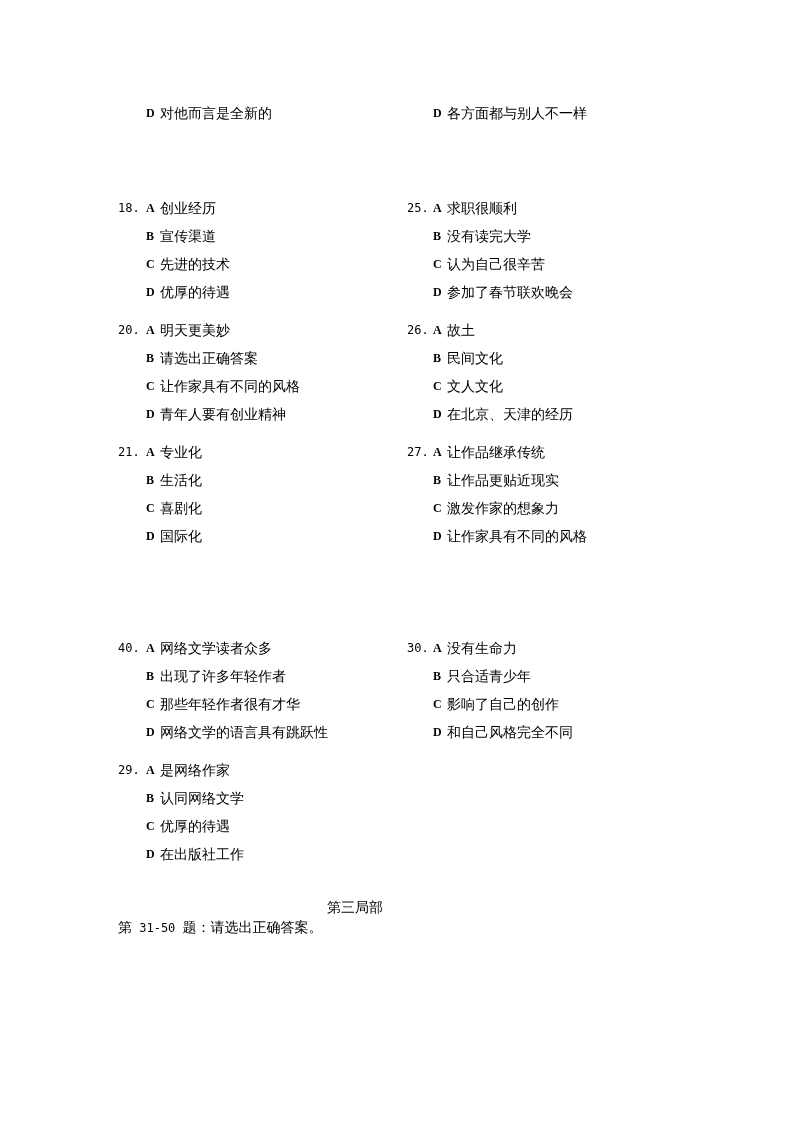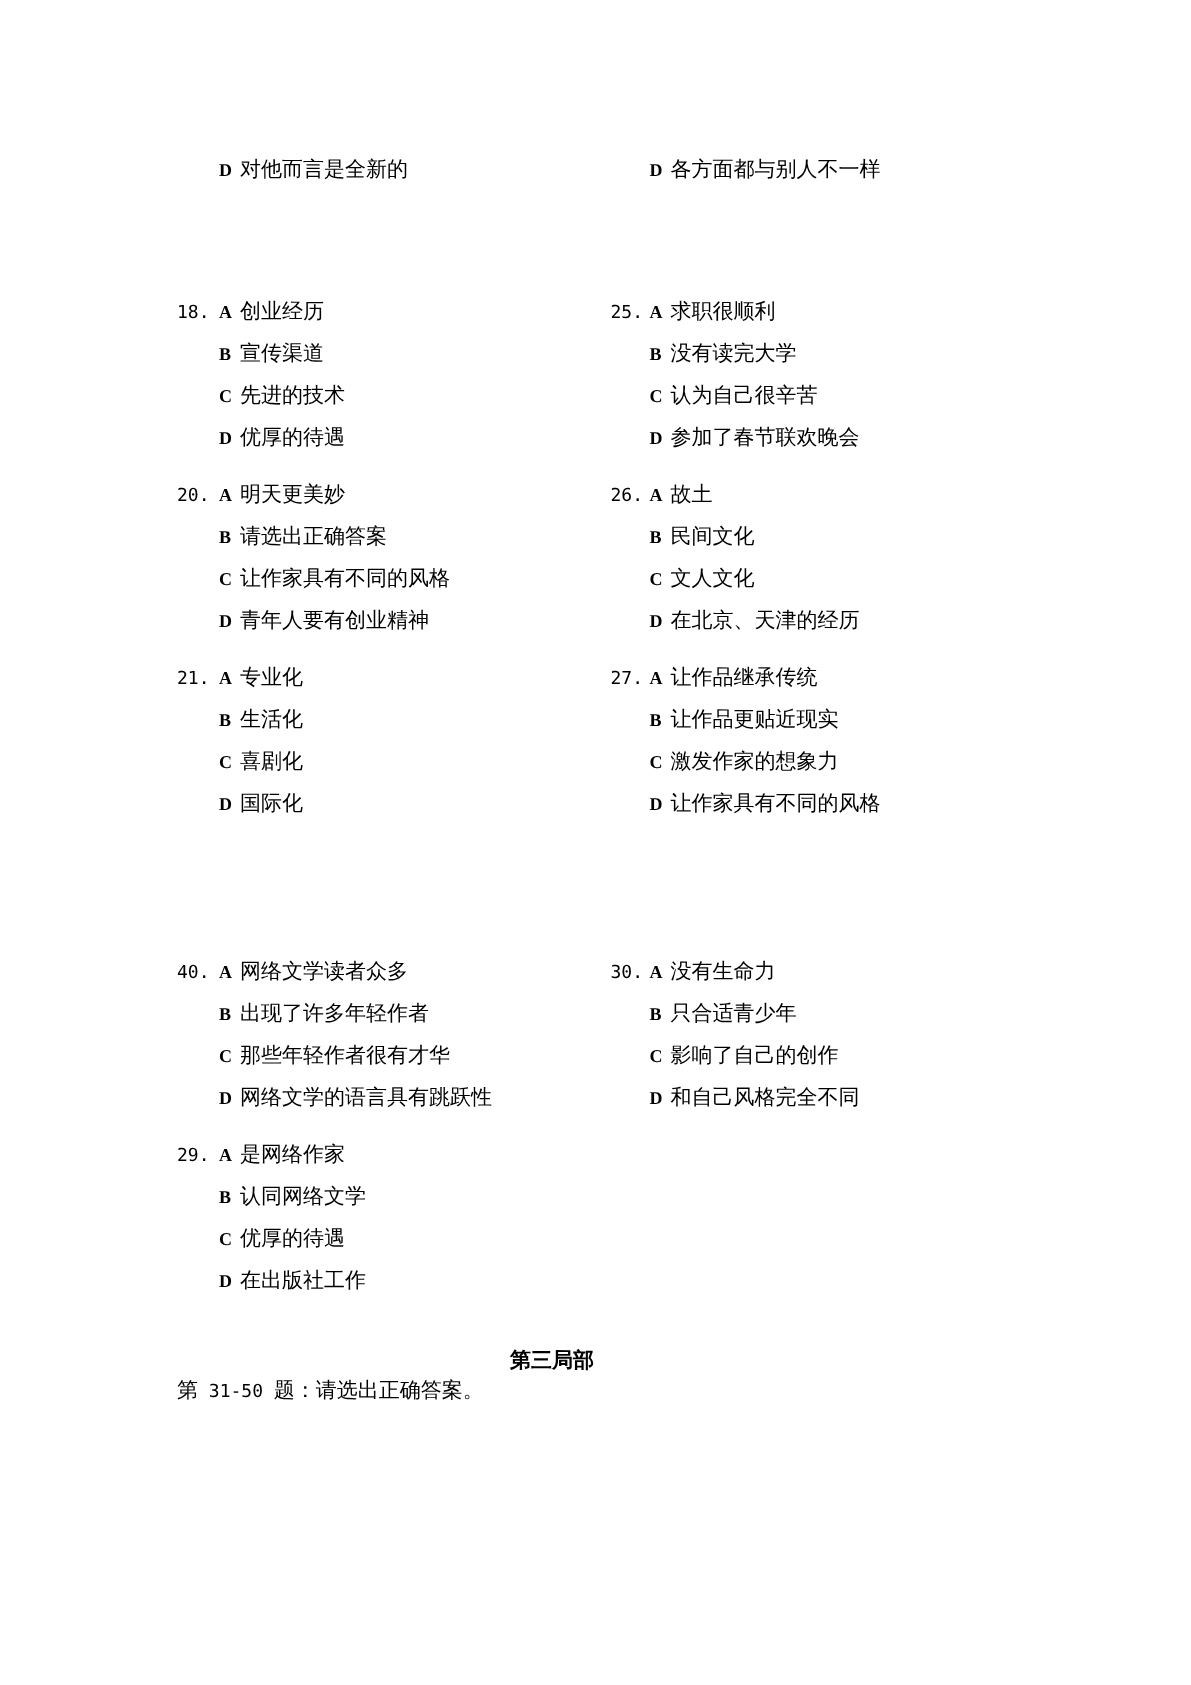--- a/index.html
+++ b/index.html
@@ -7,22 +7,22 @@
       width: 794px; height: 1123px; position: relative; overflow: hidden;
       font-family: "DejaVu Sans", "Liberation Sans", sans-serif;
       color: #000;
     }
     .q { position: absolute; }
     .line { position: absolute; height: 20px; line-height: 20px; font-size: 14px; white-space: nowrap; }
     .num { position: absolute; left: 0; font-family: "DejaVu Sans Mono", "Liberation Mono", monospace; font-size: 12px; }
     .let { position: absolute; font-family: "Liberation Serif", "DejaVu Serif", serif; font-weight: bold; font-size: 12px; }
     .txt { position: absolute; font-size: 14px; }
     .heading {
-      position: absolute; left: 13px; width: 710px; top: 897px; text-align: center;
-      font-weight: bold; font-size: 14px; line-height: 20px;
+      position: absolute; left: 0; width: 710px; top: 897px; text-align: center;
+      font-weight: normal; font-size: 14px; line-height: 20px;
     }
     .instr { position: absolute; left: 118px; top: 917px; font-size: 14px; line-height: 20px; white-space: nowrap; }
     .instr .n { font-family: "DejaVu Sans Mono", "Liberation Mono", monospace; font-size: 12px; }
   </style>
 </head>
 <body>
 
 <div class="line" style="left:146px; top:103px;">
   <span class="let" style="left:0">D</span>
   <span class="txt" style="left:14px">对他而言是全新的</span>

